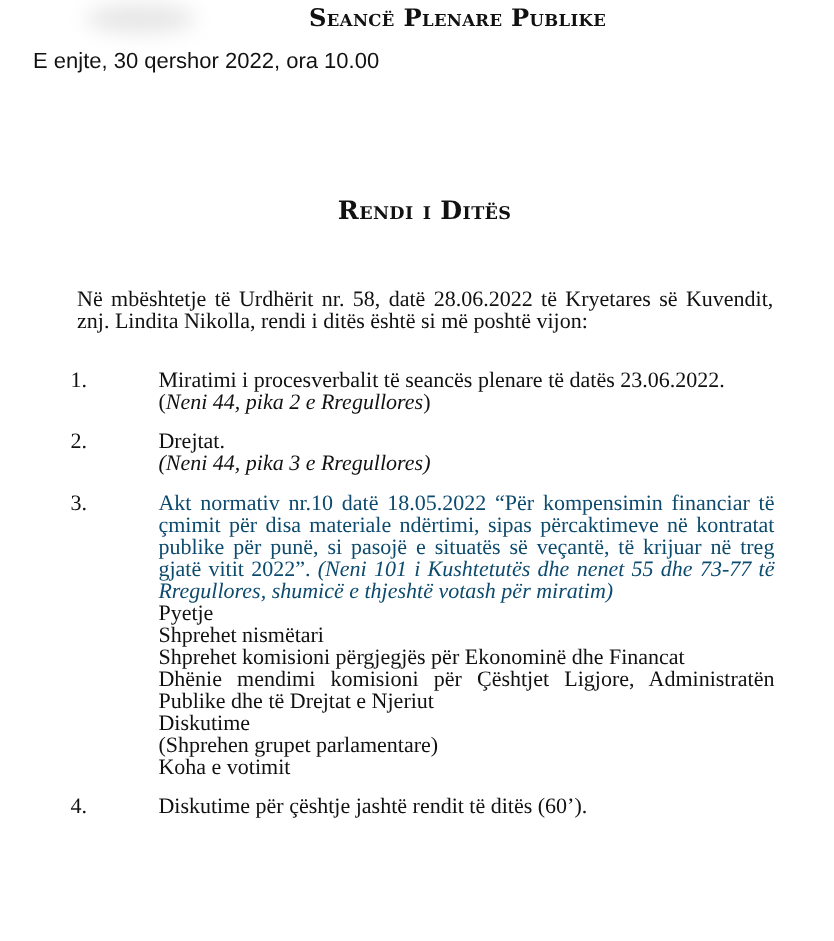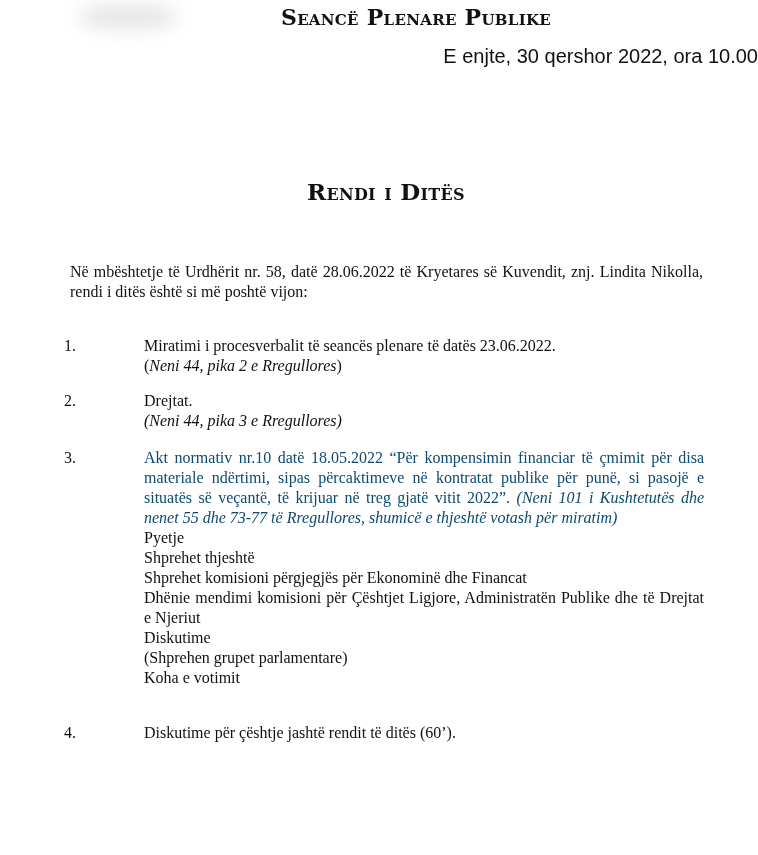--- a/index.html
+++ b/index.html
@@ -3,23 +3,23 @@
   <meta charset="utf-8">
   <style>
     html, body { margin: 0; padding: 0; background: #ffffff; }
     body { width: 758px; height: 855px; position: relative; overflow: hidden; color: #111; }
     .blur-mark { position: absolute; left: 78px; top: 4px; width: 100px; height: 26px; border-radius: 50%;
       background: #e6e6e6; filter: blur(9px); }
     .title { position: absolute; left: 0; width: 758px; text-align: center;
       font-family: "DejaVu Serif", serif; font-variant: small-caps; font-weight: bold; color: #111; letter-spacing: 0.3px; }
     .t1 { top: 4px; font-size: 22px; left: 37px; }
     .t2 { top: 178px; font-size: 23px; left: 7px; }
-    .date { position: absolute; top: 45px; left: 0; width: 758px; text-align: right; padding-left: 30px; box-sizing: border-box;
+    .date { position: absolute; top: 45px; left: 0; width: 758px; text-align: left; padding-left: 30px; box-sizing: border-box;
       font-family: "Liberation Sans", sans-serif; font-size: 20px; color: #111; }
-    .body-text { font-family: "Liberation Serif", serif; font-size: 16px; line-height: 20px; }
+    .body-text { font-family: "Liberation Serif", serif; font-size: 20px; line-height: 20px; }
     .intro { position: absolute; left: 70px; top: 262px; width: 633px; text-align: justify; }
     .item { position: absolute; left: 64px; width: 640px; }
     .num { position: absolute; left: 0; top: 0; }
     .content { margin-left: 80px; text-align: justify; }
     .i1 { top: 336px; } .i2 { top: 391px; } .i3 { top: 448px; } .i4 { top: 723px; }
     .blue { color: #0c4a6e; }
     em { font-style: italic; }
     .sub { display: block; }
   </style>
 </head>
@@ -48,21 +48,21 @@
     <span class="sub">Drejtat.</span>
     <em class="sub">(Neni 44, pika 3 e Rregullores)</em>
   </div>
 </div>
 
 <div class="item i3 body-text">
   <span class="num">3.</span>
   <div class="content">
     <div class="blue"><span>Akt normativ nr.10 datë 18.05.2022 “Për kompensimin financiar të çmimit për disa materiale ndërtimi, sipas përcaktimeve në kontratat publike për punë, si pasojë e situatës së veçantë, të krijuar në treg gjatë vitit 2022”.</span> <em>(Neni 101 i Kushtetutës dhe nenet 55 dhe 73-77 të Rregullores, shumicë e thjeshtë votash për miratim)</em></div>
     <span class="sub">Pyetje</span>
-    <span class="sub">Shprehet thjeshtë</span>
+    <span class="sub">Shprehet nismëtari</span>
     <span class="sub">Shprehet komisioni përgjegjës për Ekonominë dhe Financat</span>
     <span class="sub">Dhënie mendimi komisioni për Çështjet Ligjore, Administratën Publike dhe të Drejtat e Njeriut</span>
     <span class="sub">Diskutime</span>
     <span class="sub">(Shprehen grupet parlamentare)</span>
     <span class="sub">Koha e votimit</span>
   </div>
 </div>
 
 <div class="item i4 body-text">
   <span class="num">4.</span>

